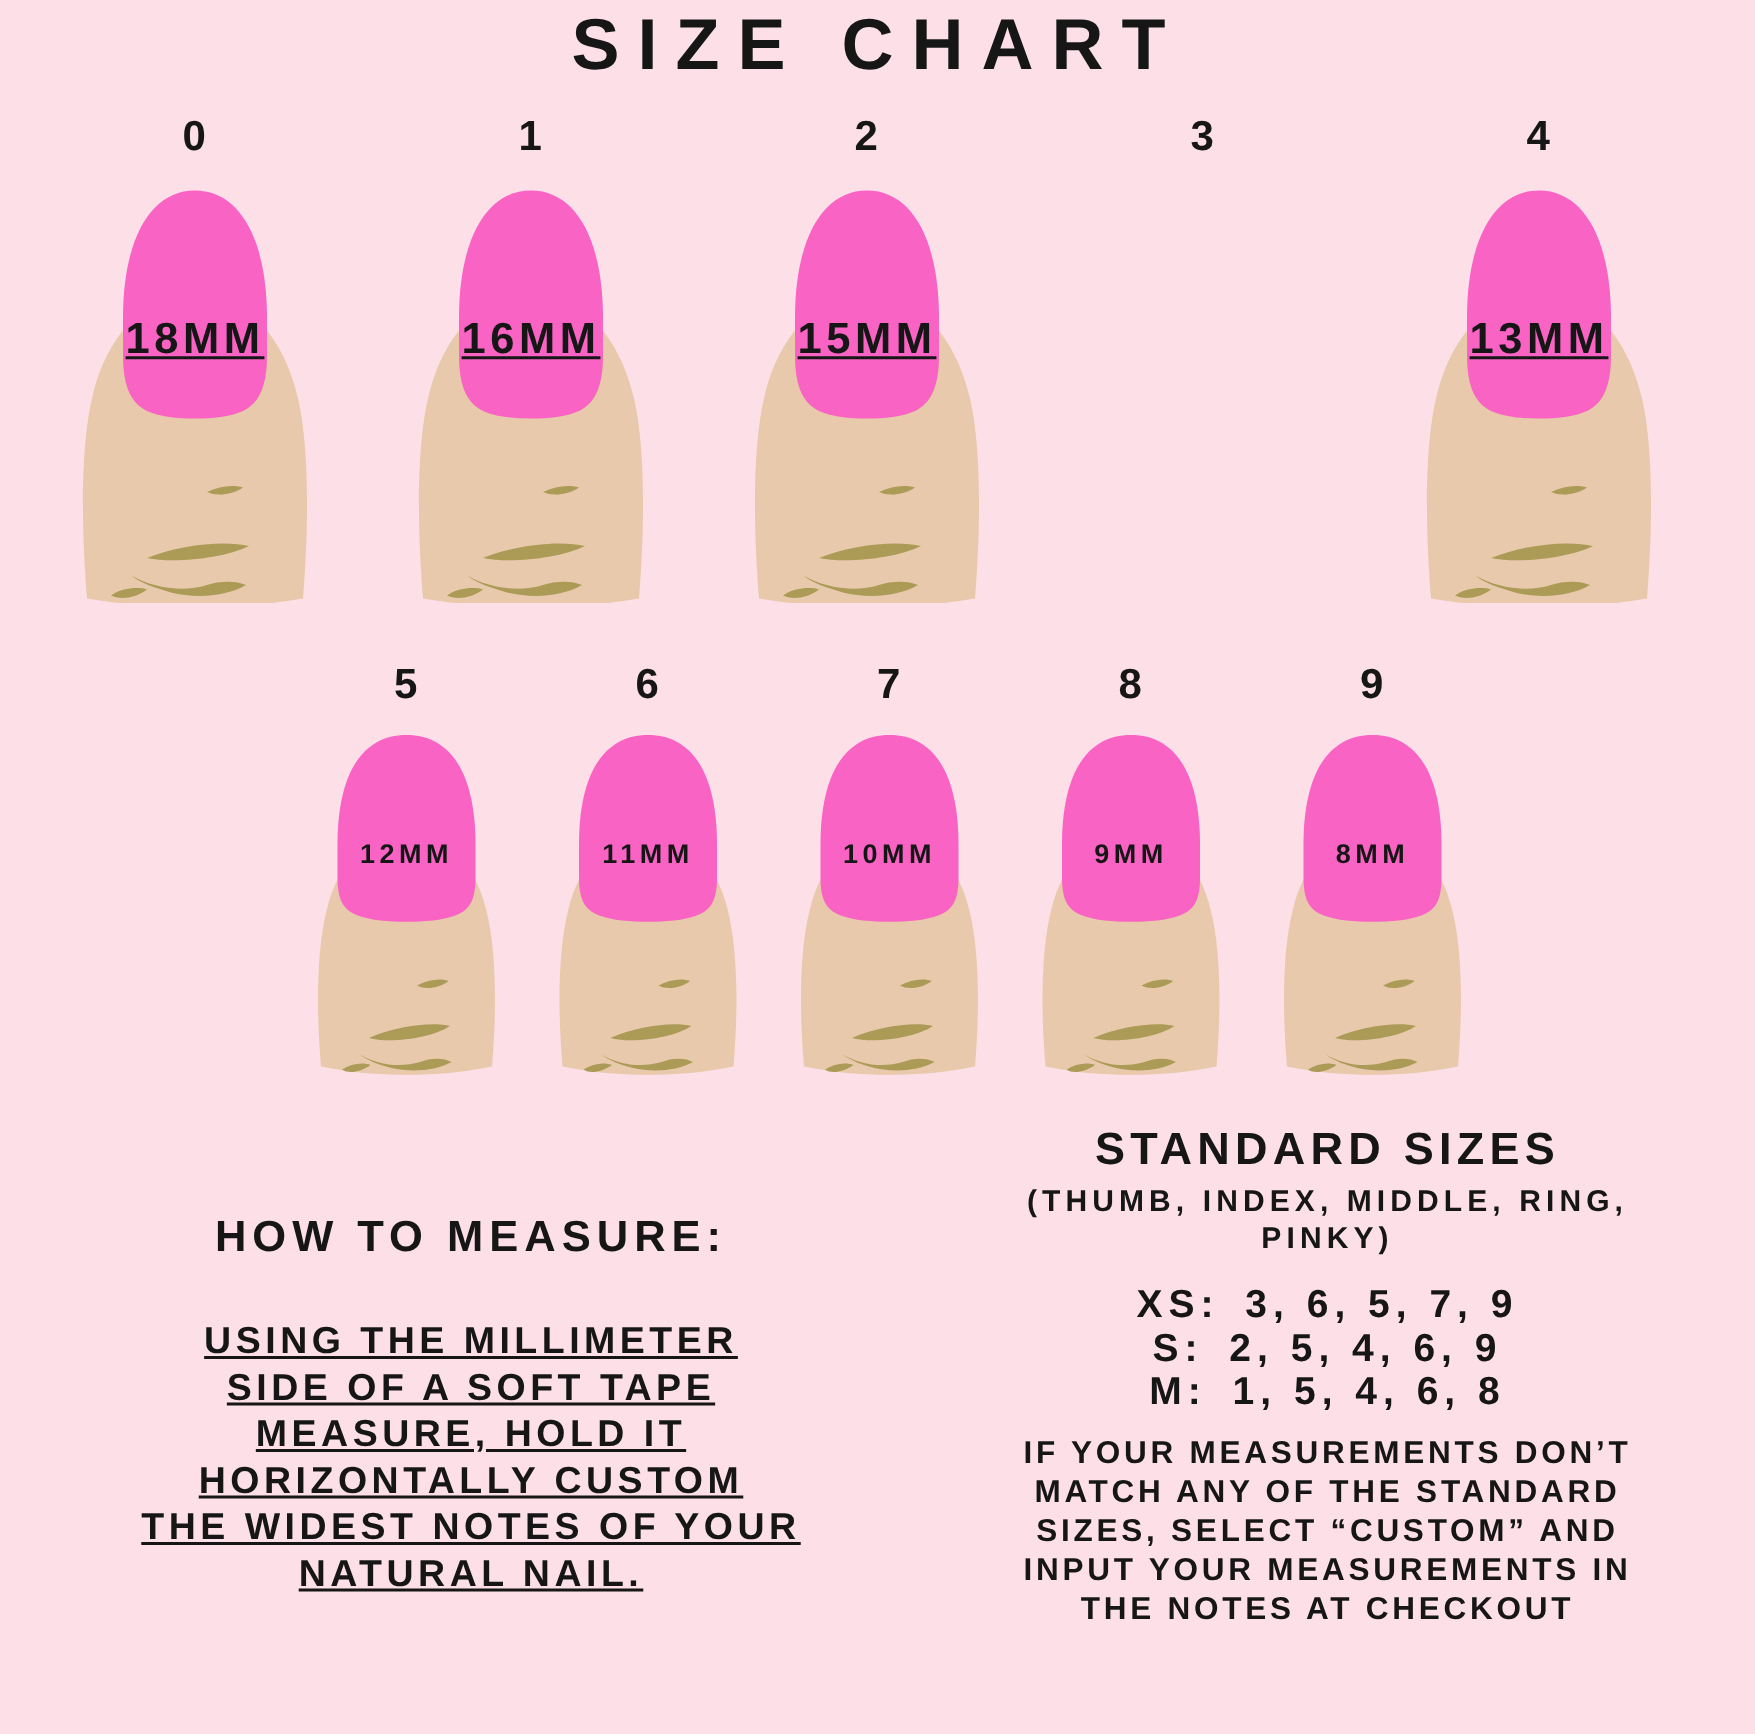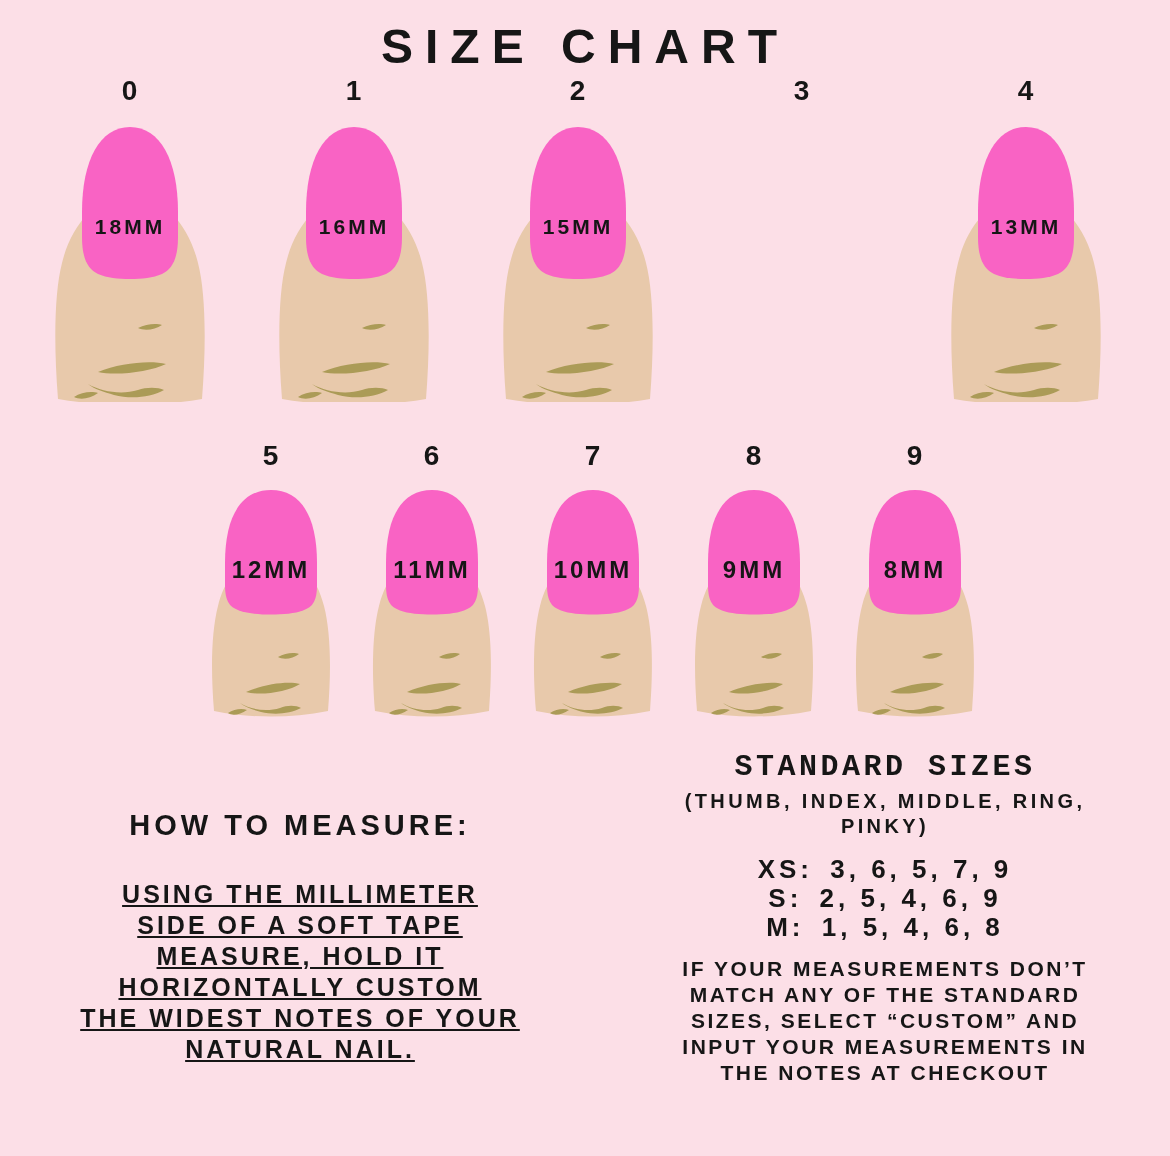--- a/index.html
+++ b/index.html
@@ -14,21 +14,21 @@
   body{
     width:1170px;height:1156px;
     background:var(--bg);
     color:var(--ink);
     font-family:"Liberation Sans", sans-serif;
     font-weight:700;
     position:relative;
     overflow:hidden;
   }
   .title{
-    position:absolute;top:16px;left:0;width:100%;
+    position:absolute;top:0;left:0;width:100%;
     margin:0;text-align:center;
     font-size:48px;line-height:62px;letter-spacing:12px;
   }
   .row{
     position:absolute;left:0;width:100%;
     display:flex;justify-content:center;
   }
   .row1{top:74px;gap:64px;padding-right:14px;}
   .row2{top:439px;gap:35px;padding-left:16px;}
   .cell{display:flex;flex-direction:column;align-items:center;}
@@ -36,36 +36,36 @@
   .cell-sm{width:126px;}
   .num{font-size:28px;height:34px;line-height:34px;letter-spacing:1px;text-align:center;}
   .fingerwrap{position:relative;}
   .cell-lg .fingerwrap{margin-top:14px;width:160px;height:280px;}
   .cell-sm .fingerwrap{margin-top:12px;width:126px;height:234px;}
   .fingerwrap svg{display:block;width:100%;height:100%;}
   .mm{
     position:absolute;left:0;right:0;text-align:center;
     transform:translateY(-50%);
   }
-  .cell-lg .mm{top:37.5%;font-size:21px;letter-spacing:3px;}
-  .cell-sm .mm{top:36.5%;font-size:24px;letter-spacing:3px;}
+  .cell-lg .mm{top:37.5%;font-size:29px;letter-spacing:3px;text-decoration:underline;}
+  .cell-sm .mm{top:36.5%;font-size:18px;letter-spacing:3px;}
   .skin{fill:var(--finger);}
   .nail{fill:var(--nail);}
   .crease{fill:var(--crease);}
   .how{
-    position:absolute;left:38px;top:806px;width:524px;
+    position:absolute;left:52px;top:806px;width:524px;
     text-align:center;
   }
   .how h2{margin:0;font-size:29px;letter-spacing:4px;line-height:38px;}
   .how .body{margin-top:35px;font-size:25px;line-height:31px;letter-spacing:3px;text-decoration:underline;}
   .std{
     position:absolute;left:618px;top:748px;width:534px;
     text-align:center;
   }
-  .std h2{margin:0;font-size:30px;letter-spacing:3.5px;line-height:38px;font-family:Liberation Mono, monospace;}
+  .std h2{margin:0;font-size:30px;letter-spacing:3.5px;line-height:38px;}
   .sub{margin-top:3px;font-size:20px;line-height:25px;letter-spacing:3.4px;}
   .sizes{margin-top:16px;font-size:26px;line-height:29px;letter-spacing:4px;}
   .size-line span{display:inline;}
   .size-line .vals{margin-left:6px;}
   .note{margin-top:14px;font-size:21px;line-height:26px;letter-spacing:2.5px;}
   .defs-holder{position:absolute;width:0;height:0;overflow:hidden;}
 </style>
 </head>
 <body>
 

